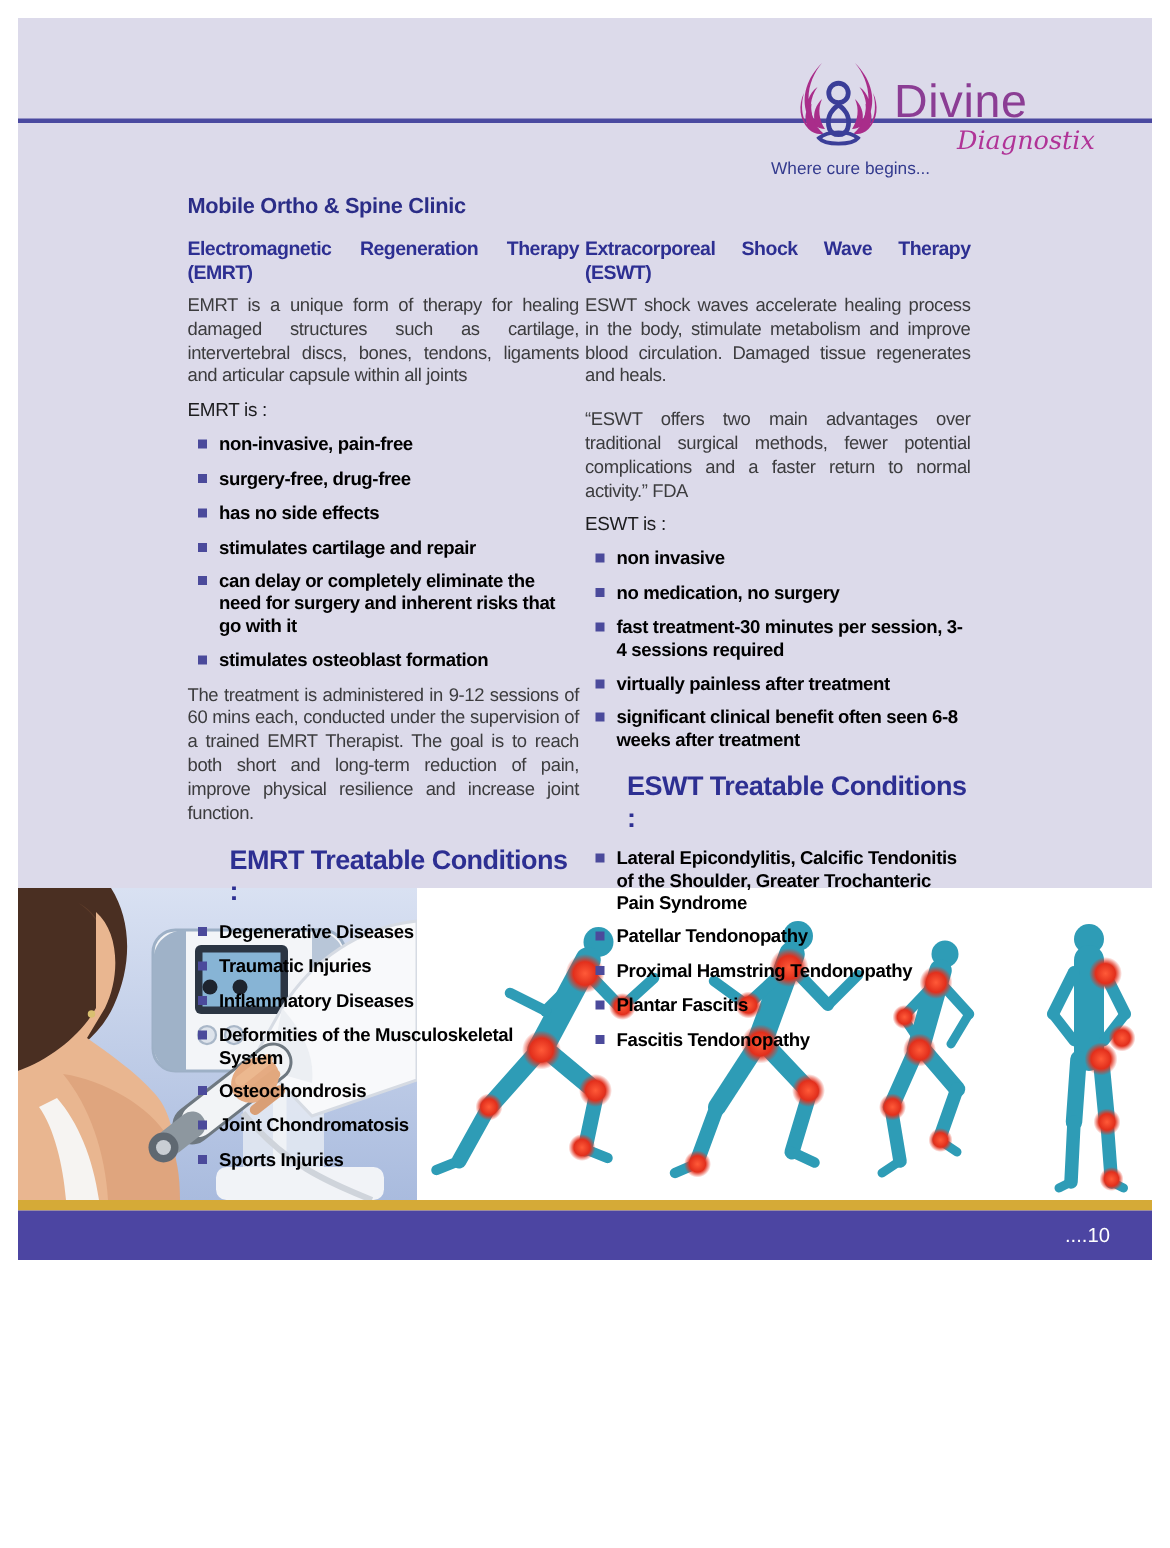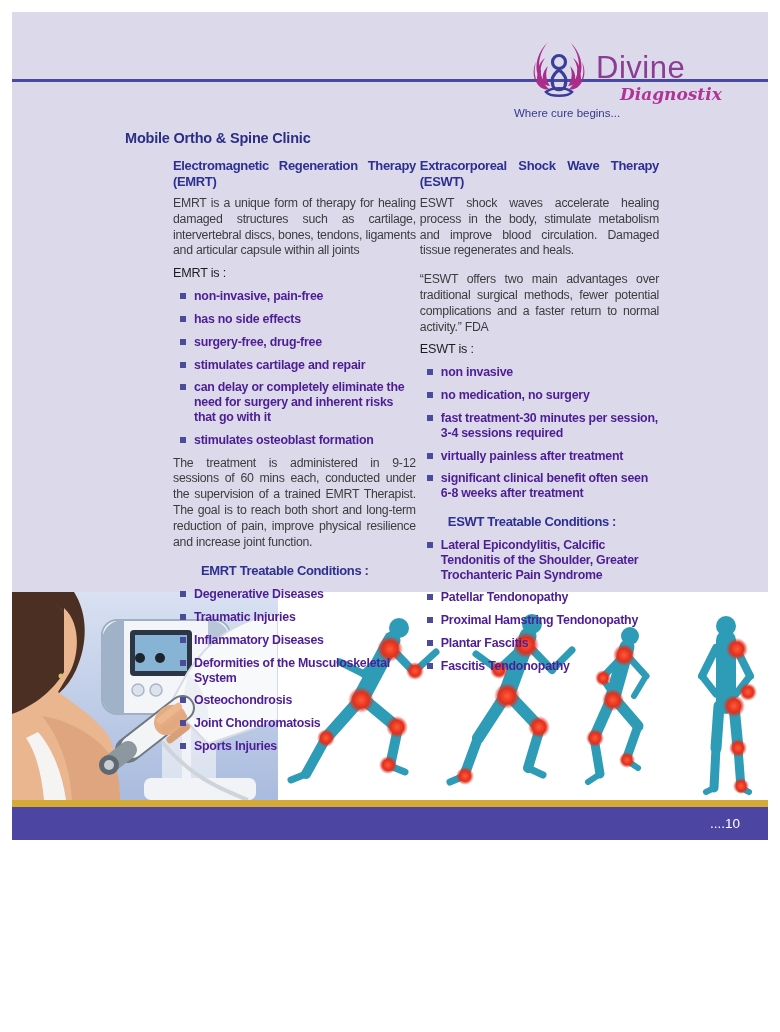--- a/index.html
+++ b/index.html
@@ -14,49 +14,49 @@
   
   .lavender { position:relative; height:746px; background:#dcdaea; }
   .rule { position:absolute; left:0; top:67px; width:100%; height:3px;
           background:#4a49a0; }
 
   
   .logo { position:absolute; left:488px; top:22px; width:262px; height:92px; }
   .logo-mark { position:absolute; left:24px; top:6px; }
   .logo-name { position:absolute; left:96px; top:16px; font-size:31px;
                color:#8b3d94; font-weight:400; letter-spacing:0.5px; }
-  .logo-script { position:absolute; left:120px; top:50px; font-size:17px;
-                 color:#b03397; font-style:italic; font-weight:bold;
+  .logo-script { position:absolute; left:138px; top:50px; font-size:17px;
+                 color:#b03397; font-style:italic; font-weight:normal;
                  font-family:"DejaVu Serif", serif; }
   .logo-tagline { position:absolute; left:14px; top:73px; font-size:11.5px;
                   color:#333a8e; }
 
   
   .content { position:absolute; left:113px; top:118px; width:534px; }
   .page-title { font-size:14.5px; font-weight:bold; color:#2b2d87;
                 letter-spacing:-0.2px; margin-bottom:12px; }
-  .cols { display:flex; gap:4px;margin-left:48px; }
+  .cols { display:flex; gap:4px; }
   .col-left  { width:261px; }
   .col-right { width:257px; }
 
   h2.sec { font-size:13px; font-weight:bold; color:#2d2f92;
            letter-spacing:-0.35px; line-height:16px; text-align:justify;
            margin-bottom:6px; }
   p.body { font-size:12.3px; color:#3c3c3e; letter-spacing:-0.25px;
            line-height:15.8px; text-align:justify; margin-bottom:7px; }
   p.quote { margin-top:13px; }
   .list-title { font-size:12.6px; font-weight:normal; color:#1c1c1e;
                 letter-spacing:-0.2px; margin:3px 0 9px 0; }
-  .cond-title { font-size:13px; font-weight:bold; color:#2d2f92;
+  .cond-title { font-size:18px; font-weight:bold; color:#2d2f92;
                 letter-spacing:-0.35px; margin:13px 0 9px 0;padding-left:28px; }
   .bullet { display:flex; align-items:flex-start; margin-bottom:8px;
             padding-left:7px; }
   .sq { flex:0 0 auto; width:6px; height:6px; background:#4b4a9b;
         margin:4px 8px 0 0; }
-  .bullet span.txt { font-size:12.4px; font-weight:bold; color:#4c1d95;
+  .bullet span.txt { font-size:12.4px; font-weight:bold; color:#000000;
                      letter-spacing:-0.25px; line-height:14.8px;
                      text-align:left; }
 
   
   .strip { height:208px; display:flex; background:#ffffff; }
   .photo { width:266px; height:208px; flex:0 0 auto; }
   .figures { flex:1; background:#ffffff; }
 
   
   .gold { height:8px; background:#d5aa37; }
@@ -102,25 +102,25 @@
             <h2 class="sec">Electromagnetic Regeneration Therapy (EMRT)</h2>
             <p class="body">EMRT is a unique form of therapy for healing damaged structures such as cartilage, intervertebral discs, bones, tendons, ligaments and articular capsule within all joints</p>
             <div class="list-title">EMRT is :</div>
 
             <div class="bullet">
                 <span class="sq"></span>
                 <span class="txt">non-invasive, pain-free</span>
               </div>
             <div class="bullet">
                 <span class="sq"></span>
+                <span class="txt">surgery-free, drug-free</span>
+              </div>
+            <div class="bullet">
+                <span class="sq"></span>
                 <span class="txt">has no side effects</span>
-              </div>
-            <div class="bullet">
-                <span class="sq"></span>
-                <span class="txt">surgery-free, drug-free</span>
               </div>
             <div class="bullet">
                 <span class="sq"></span>
                 <span class="txt">stimulates cartilage and repair</span>
               </div>
             <div class="bullet">
                 <span class="sq"></span>
                 <span class="txt">can delay or completely eliminate the need for surgery and inherent risks that go with it</span>
               </div>
             <div class="bullet">

